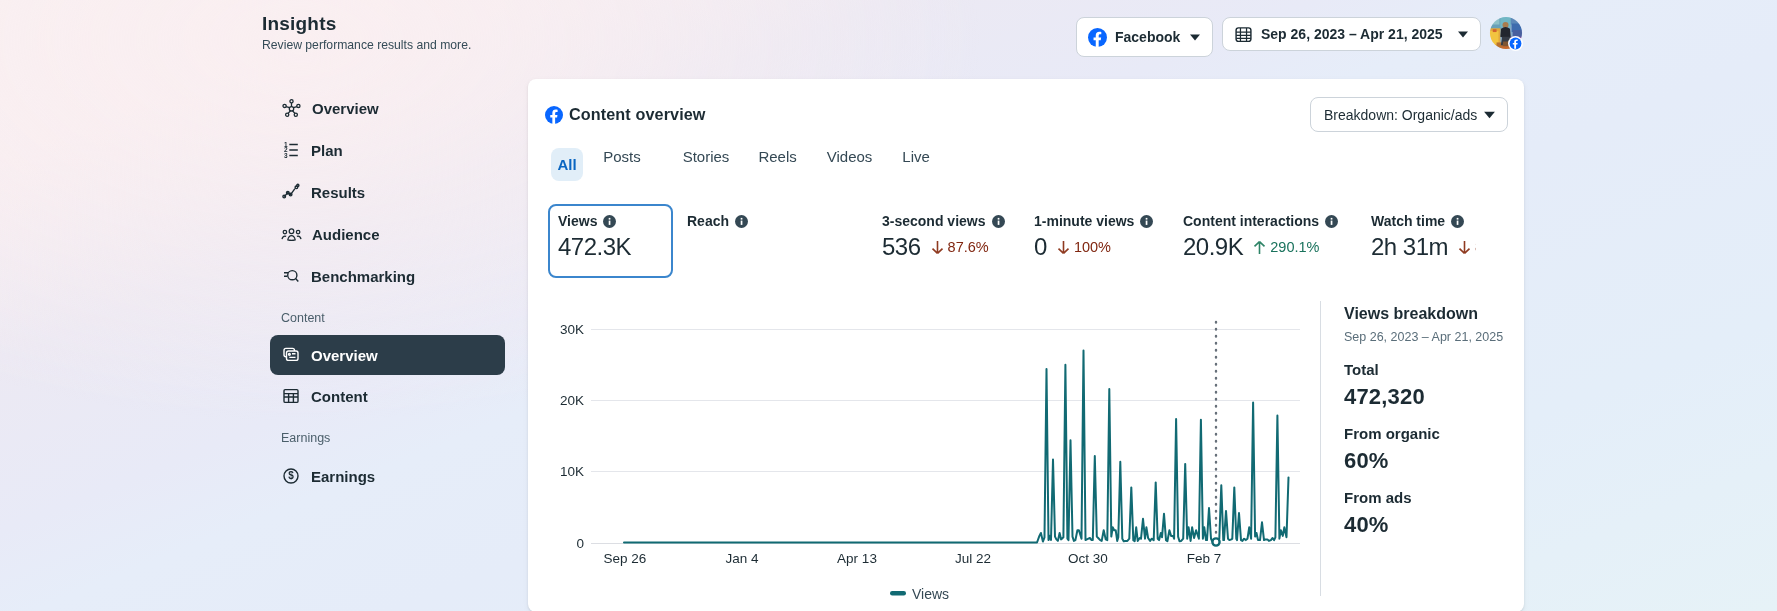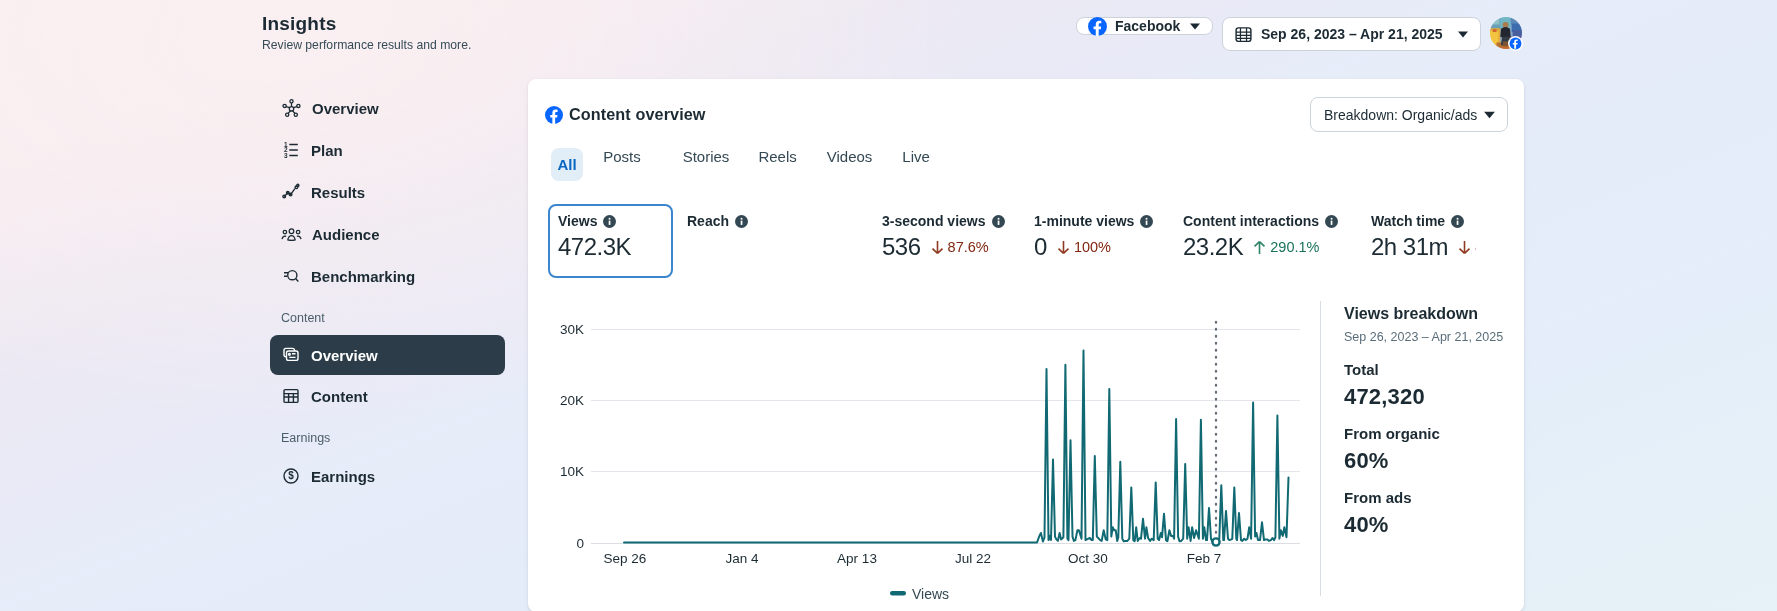--- a/index.html
+++ b/index.html
@@ -7,21 +7,21 @@
   body {
     font-family:"Liberation Sans", sans-serif;
     color:#1c2b33;
     background: radial-gradient(1000px 560px at 300px 40px, rgba(250,239,241,0.95) 0%, rgba(250,239,241,0) 68%), linear-gradient(158deg, #f9f0f1 0%, #f8eef1 12%, #ece9f3 27%, #e8eaf7 40%, #e6edf9 47%, #e5ecf9 58%, #e4eef9 78%, #e6f2f7 100%);
   }
   .abs { position:absolute; }
   
   .h1 { left:262px; top:13px; font-size:19px; font-weight:bold; letter-spacing:0.2px; }
   .sub { left:262px; top:38px; font-size:12.2px; color:#354b57; }
   .pillbtn { background:#fff; border:1px solid #ccd3da; border-radius:8px; display:flex; align-items:center; }
-  .fbbtn { left:1076px; top:17px; width:137px; height:18px; padding-left:11px; }
+  .fbbtn { left:1076px; top:17px; width:137px; height:40px; padding-left:11px; }
   .fbbtn span { font-size:14px; font-weight:bold; margin-left:8px; }
   .datebtn { left:1222px; top:17px; width:259px; height:34px; padding-left:11px; }
   .datebtn span { font-size:14px; font-weight:bold; margin-left:8px; }
   .caret { margin-left:auto; margin-right:11px; }
   
   .nav { left:270px; top:87px; width:235px; }
   .navitem { display:flex; align-items:center; height:42px; padding-left:11px; font-size:15px; font-weight:bold; }
   .navitem svg { margin-right:10px; flex:none; }
   .navlabel { font-size:12.5px; color:#4a5e6a; font-weight:normal; padding-left:11px; height:34px; display:flex; align-items:flex-end; padding-bottom:6px; }
   .navsel { background:#2c3d49; color:#fff; border-radius:8px; height:40px; margin:4px 0 0 0; }
@@ -240,21 +240,21 @@
         </svg>&nbsp;100%</span>
     </div>
 </div>
 <div class="metric" style="left:1183px;">
   <div class="mlabel">Content interactions <svg width="13" height="13" viewBox="0 0 13 13">
         <circle cx="6.5" cy="6.5" r="6.5" fill="#344854"></circle>
         <rect x="5.7" y="5.6" width="1.7" height="4.3" fill="#fff"></rect>
         <rect x="5.7" y="2.9" width="1.7" height="1.7" fill="#fff"></rect>
       </svg></div>
   <div class="mrow">
-      <span class="mval">23.2K</span>
+      <span class="mval">20.9K</span>
     <span class="mdelta green"><svg width="13" height="15" viewBox="0 0 13 15" fill="none" stroke="#2e8467" stroke-width="1.6">
           <path d="M6.5 14V2M6.5 1.6L1.5 6.4M6.5 1.6l5 4.8"></path>
         </svg>&nbsp;290.1%</span>
     </div>
 </div>
 <div class="metric" style="left:1371px;">
   <div class="mlabel">Watch time <svg width="13" height="13" viewBox="0 0 13 13">
         <circle cx="6.5" cy="6.5" r="6.5" fill="#344854"></circle>
         <rect x="5.7" y="5.6" width="1.7" height="4.3" fill="#fff"></rect>
         <rect x="5.7" y="2.9" width="1.7" height="1.7" fill="#fff"></rect>

